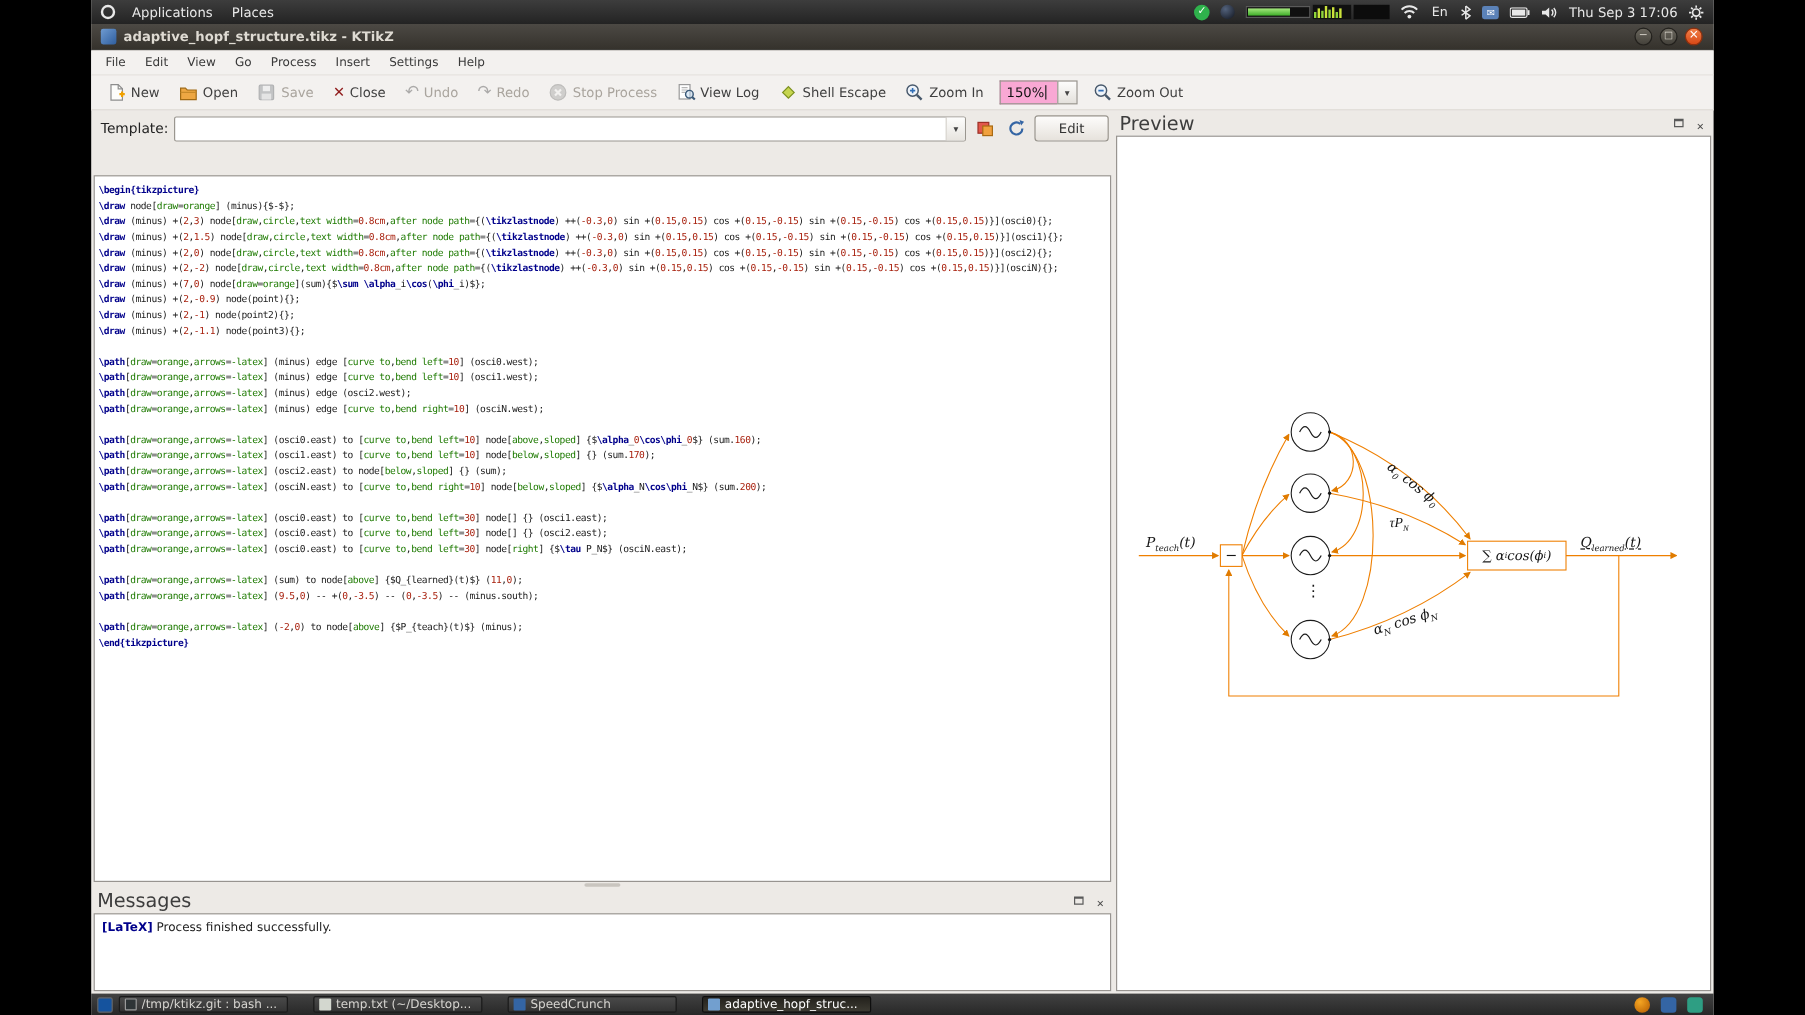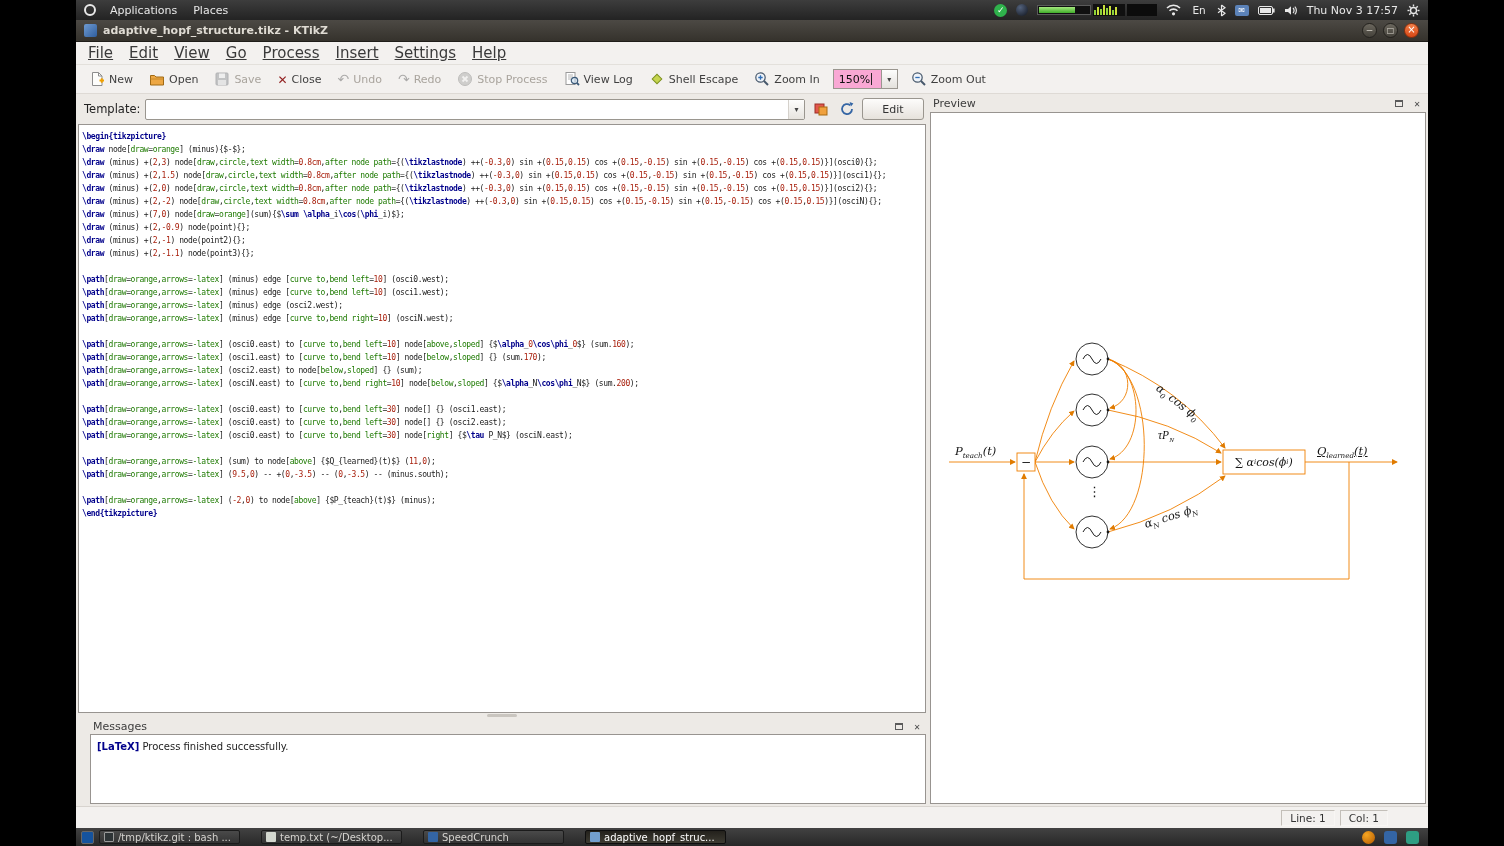--- a/index.html
+++ b/index.html
@@ -45,21 +45,21 @@
   .win-controls { margin-left: auto; display: flex; gap: 6px; padding-right: 9px; }
   .wc { width: 15px; height: 15px; border-radius: 50%; background: linear-gradient(#6b675e, #44413a);
         border: 1px solid #23211d; color: #d9d5cc; font-size: 9px; line-height: 12px; text-align: center; }
   .wc-min::before { content: "−"; }
   .wc-max::before { content: "□"; font-size: 8px; }
   .wc-close { background: linear-gradient(#f28049, #d74715); border-color: #8c2f0d; color: #fff; }
   .wc-close::before { content: "×"; font-size: 10px; }
 
   
   .menubar { flex: 0 0 21px; background: #f3f1ef; border-bottom: 1px solid #e3e0db;
-             display: flex; align-items: center; font-size: 15px; color: #3a3a3a; padding-left: 4px; text-decoration: underline; }
+             display: flex; align-items: center; font-size: 10px; color: #3a3a3a; padding-left: 4px; }
   .menu-item { padding: 2px 8px; }
   .toolbar { flex: 0 0 29px; background: #f3f1ef; border-bottom: 1px solid #dedad5;
              display: flex; align-items: center; font-size: 11px; color: #3f3f3f; padding-left: 6px; gap: 2px; }
   .tbtn { display: flex; align-items: center; gap: 4px; padding: 3px 7px; border-radius: 3px; white-space: nowrap; }
   .tbtn.disabled { color: #a9a49d; }
   .tbtn.disabled svg, .tbtn.disabled .gi { opacity: .45; filter: grayscale(70%); }
   .ticon { width: 16px; height: 16px; flex: 0 0 16px; }
   .gi { font-size: 14px; line-height: 14px; }
   .close-glyph::before { content: "✕"; color: #8f1a1a; font-weight: bold; font-size: 12px; }
   .undo-glyph::before { content: "↶"; color: #555; }
@@ -81,33 +81,33 @@
                display: flex; align-items: center; }
   .tpl-value { flex: 1; padding-left: 5px; font-size: 11px; }
   .combo-arrow2 { width: 16px; height: 100%; display: flex; align-items: center; justify-content: center;
                   font-size: 8px; color: #444; border-left: 1px solid #d5d1cb; background: linear-gradient(#fdfdfc, #e7e4df); }
   .mini-btn { width: 21px; height: 21px; display: flex; align-items: center; justify-content: center; border-radius: 3px; }
   .sicon { width: 16px; height: 16px; }
   .edit-btn { min-width: 62px; height: 22px; background: linear-gradient(#fdfcfb, #e6e2dc); border: 1px solid #9a968f;
               border-radius: 3px; font-size: 11px; color: #333; display: flex; align-items: center; justify-content: center;
               font-family: inherit; }
 
-  .editor { flex: 1; background: #fff; border: 1px solid #989490; overflow: hidden; padding: 5px 0 0 3px; }
+  .editor { flex: 1; background: #fff; border: 1px solid #989490; overflow: hidden; padding: 5px 0 0 3px; margin-top: 24px; }
   .code-line { font-family: "DejaVu Sans Mono", "Liberation Mono", monospace; font-size: 8px; line-height: 13px;
                letter-spacing: -0.4px; white-space: pre; color: #1a1a1a; }
   .k-env, .k-cmd { color: #00008b; font-weight: bold; }
   .k-opt { color: #1d7a00; }
   .k-num { color: #a8200d; }
 
   .splitter { flex: 0 0 5px; position: relative; }
   .splitter::after { content: ""; position: absolute; left: 50%; top: 1px; width: 30px; height: 3px;
                      margin-left: -15px; background: #c9c5bf; border-radius: 2px; }
 
-  .messages { flex: 0 0 86px; display: flex; flex-direction: column; margin-left: 12px; }
-  .dock-header { flex: 0 0 16px; display: flex; align-items: center; font-size: 11px; color: #3d3d3d; padding: 1px 3px; gap: 6px; }
+  .messages { flex: 0 0 86px; display: flex; flex-direction: column; }
+  .dock-header { flex: 0 0 16px; display: flex; align-items: center; font-size: 16px; color: #3d3d3d; padding: 1px 3px; gap: 6px; }
   .dock-spacer { flex: 1; }
   .dock-btn { width: 12px; height: 12px; display: flex; align-items: center; justify-content: center; color: #555; }
   .float-glyph { width: 8px; height: 7px; border: 1px solid #5a5a5a; border-top-width: 2px; display: block; }
   .xclose-glyph::before { content: "✕"; font-size: 8px; color: #4a4a4a; }
   .messages-body { flex: 1; background: #fff; border: 1px solid #989490; font-size: 10px; color: #222; padding: 6px; }
   .log-tag { font-weight: bold; color: #00008b; }
 
   
   .preview { flex: 1; display: flex; flex-direction: column; padding: 0 2px 2px 0; }
   .preview-header { flex: 0 0 18px; }
@@ -190,21 +190,21 @@
         <svg width="17" height="9" viewBox="0 0 17 9">
           <rect x="0.5" y="0.5" width="14" height="8" rx="1.5" fill="none" stroke="#e8e8e8"></rect>
           <rect x="2" y="2" width="11" height="5" fill="#e8e8e8"></rect>
           <rect x="15" y="2.5" width="1.6" height="4" fill="#e8e8e8"></rect>
         </svg>
         <svg width="14" height="11" viewBox="0 0 14 11">
           <polygon points="1,4 4,4 7,1.2 7,9.8 4,7 1,7" fill="#e8e8e8"></polygon>
           <path d="M9 3 A3.4 3.4 0 0 1 9 8" fill="none" stroke="#e8e8e8" stroke-width="1.2"></path>
           <path d="M10.8 1.6 A5.6 5.6 0 0 1 10.8 9.4" fill="none" stroke="#e8e8e8" stroke-width="1.2"></path>
         </svg>
-        <span class="clock">Thu Nov 3 17:57</span>
+        <span class="clock">Thu Sep 3 17:06</span>
         <svg width="13" height="13" viewBox="0 0 13 13">
           <circle cx="6.5" cy="6.5" r="3" fill="none" stroke="#e8e8e8" stroke-width="1.4"></circle>
           <g stroke="#e8e8e8" stroke-width="1.4">
             <line x1="6.5" y1="0.5" x2="6.5" y2="2.5"></line>
               <line x1="6.5" y1="10.5" x2="6.5" y2="12.5"></line>
             <line x1="0.5" y1="6.5" x2="2.5" y2="6.5"></line>
               <line x1="10.5" y1="6.5" x2="12.5" y2="6.5"></line>
             <line x1="2.3" y1="2.3" x2="3.7" y2="3.7"></line>
               <line x1="9.3" y1="9.3" x2="10.7" y2="10.7"></line>
             <line x1="2.3" y1="10.7" x2="3.7" y2="9.3"></line>
@@ -462,24 +462,20 @@
           <div class="plabel sum-label" style="left:292px; top:337px;">∑ α<sub>i</sub> cos(ϕ<sub>i</sub>)</div>
           <div class="plabel" style="left:386px; top:331px;text-decoration:underline;">Q<sub>learned</sub>(t)</div>
           <div class="plabel rot38" style="left:226px; top:266px;">α<sub>0</sub> cos ϕ<sub>0</sub></div>
           <div class="plabel" style="left:227px; top:316px;font-family:Liberation Serif, serif;">τP<sub>N</sub></div>
           <div class="plabel rotm17" style="left:214px; top:404px;">α<sub>N</sub> cos ϕ<sub>N</sub></div>
           <div class="plabel dots-label" style="left:157px; top:371px;">⋮</div>
         </div>
       </div>
     </div>
 
-    <div class="statusbar">
-      <span class="status-cell">Line: 1</span>
-      <span class="status-cell">Col: 1</span>
-    </div>
 
     <div class="taskbar">
       <span class="tb-launcher"></span>
       <div class="taskbar-windows">
           <div class="task-btn">
             <span class="task-ico ti0"></span>
             <span class="task-label">/tmp/ktikz.git : bash ...</span>
           </div>
           <div class="task-btn">
             <span class="task-ico ti1"></span>

